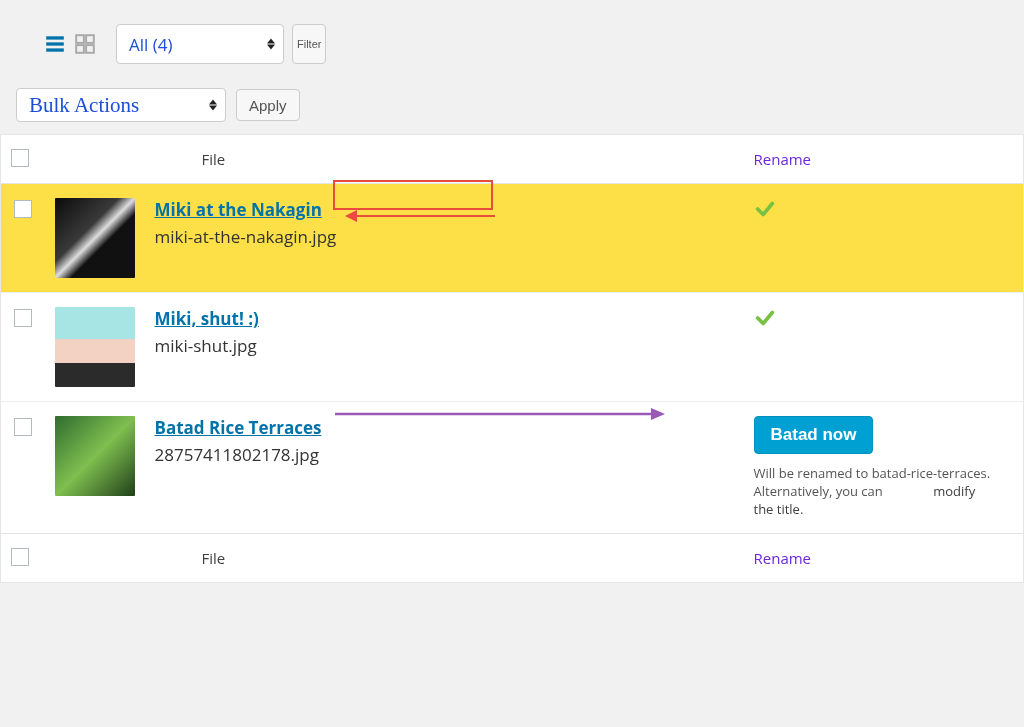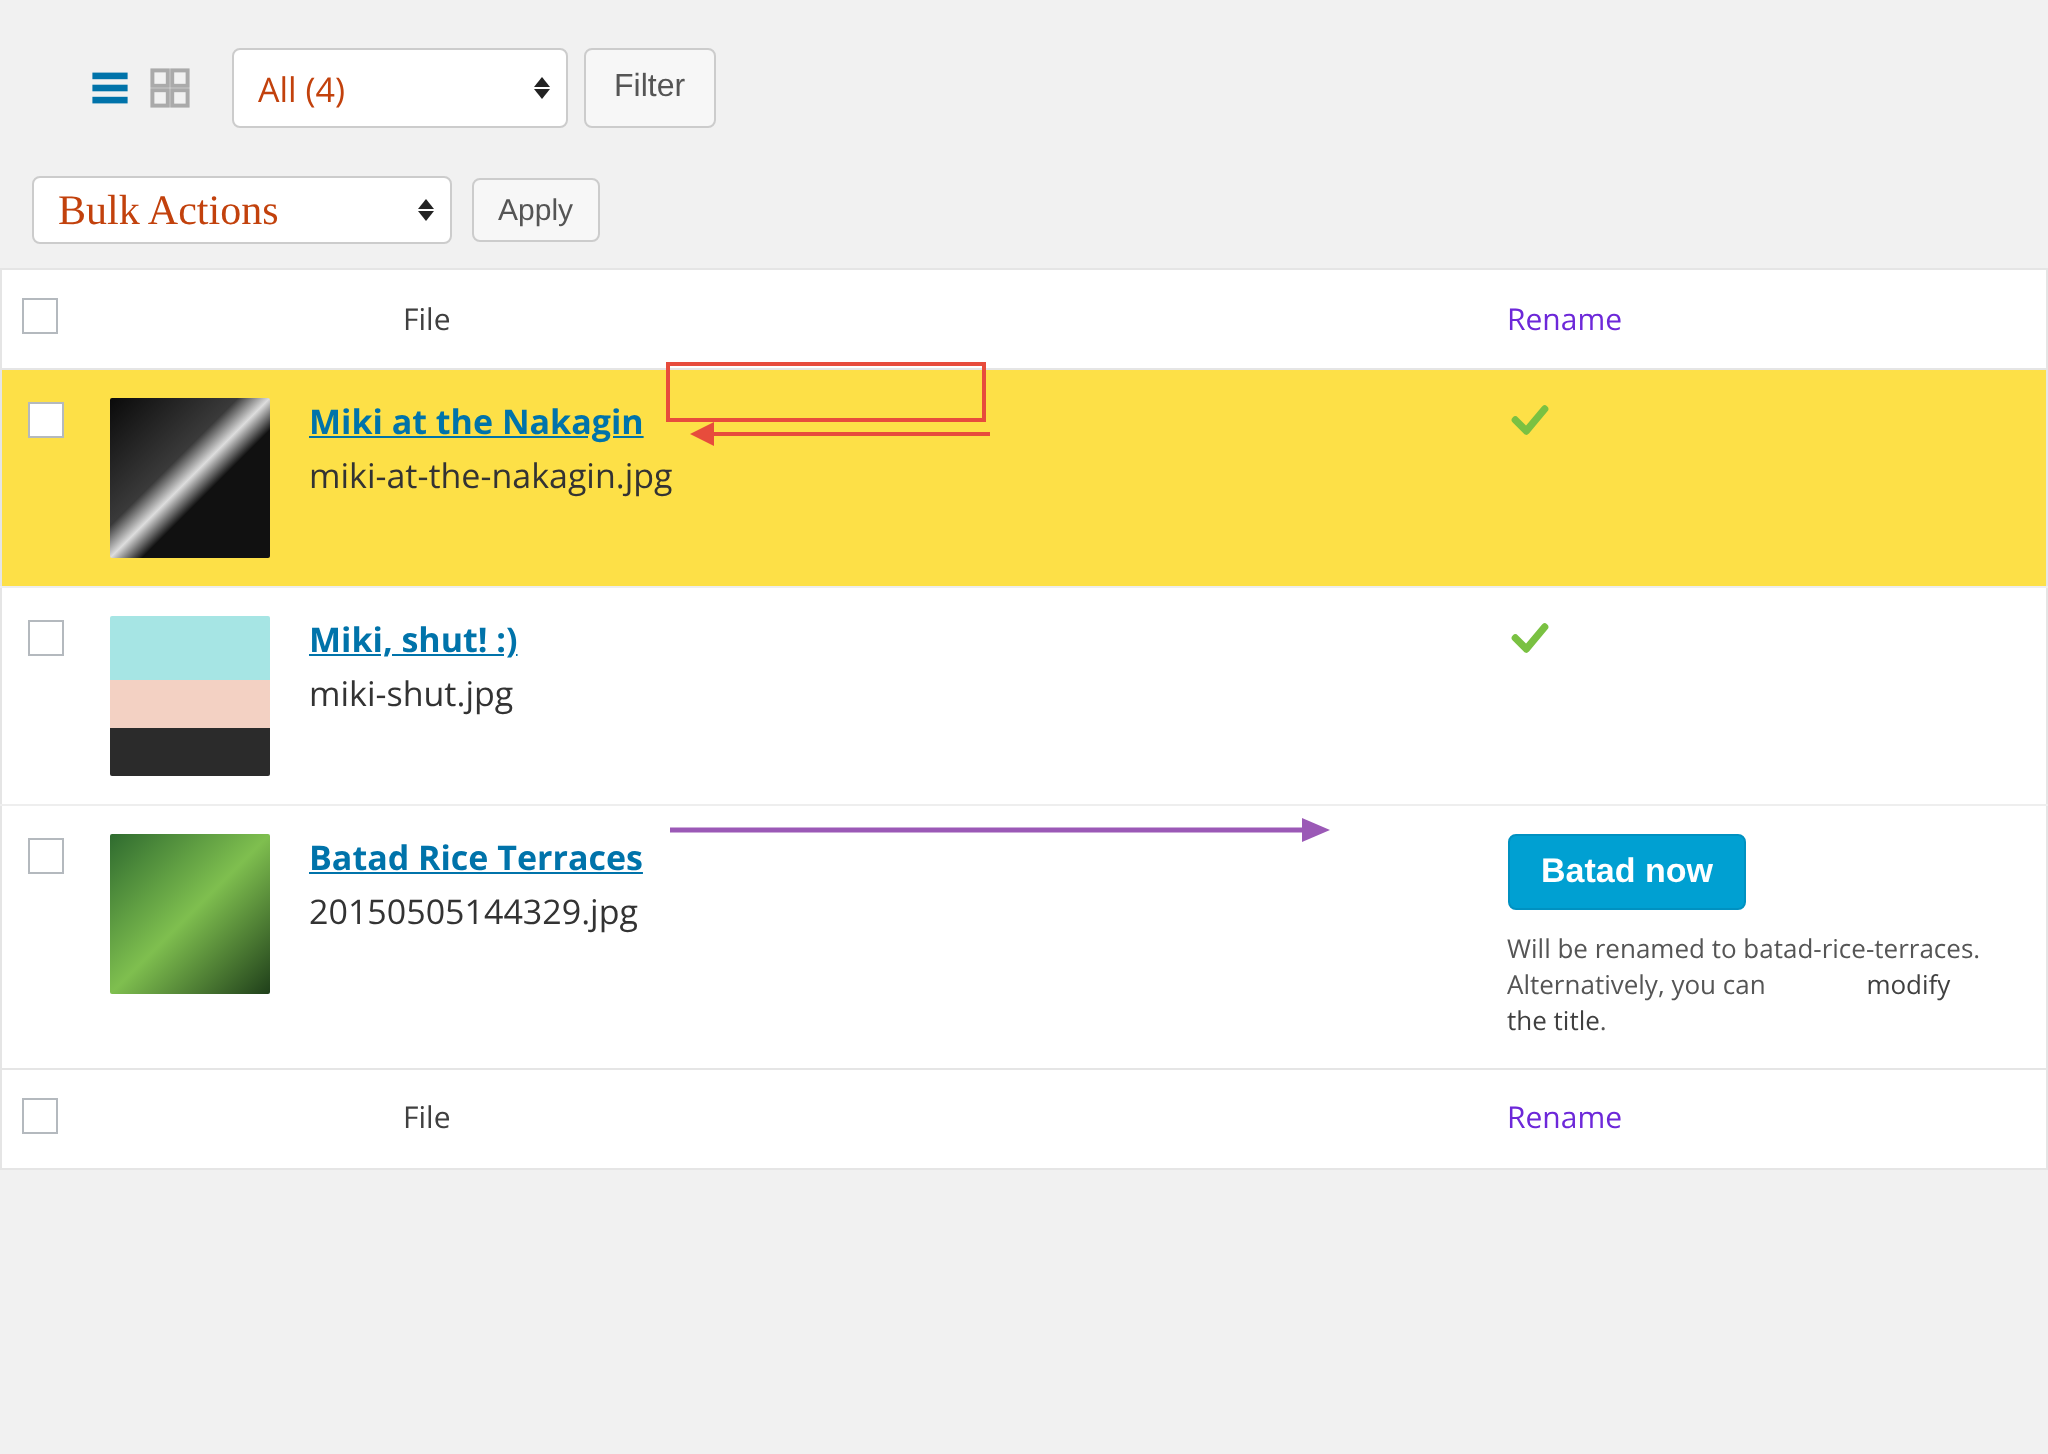--- a/index.html
+++ b/index.html
@@ -32,21 +32,21 @@
   .select-like {
     position: relative;
     background: #fff;
     border: 1px solid #ccc;
     border-radius: 4px;
     height: 40px;
     display: flex;
     align-items: center;
     padding: 0 30px 0 12px;
     font-size: 17px;
-    color: #c2410c;
+    color: #1d4ed8;
     cursor: pointer;
   }
   .select-arrows {
     position: absolute;
     right: 8px;
     top: 50%;
     transform: translateY(-50%);
     display: flex;
     flex-direction: column;
     gap: 1px;
@@ -56,22 +56,22 @@
     border-left: 4px solid transparent;
     border-right: 4px solid transparent;
   }
   .select-arrows .up { border-bottom: 5px solid #222; }
   .select-arrows .down { border-top: 5px solid #222; }
   .btn {
     background: #f7f7f7;
     border: 1px solid #ccc;
     border-radius: 4px;
     height: 40px;
-    padding: 0 14px;
-    font-size: 16px;
+    padding: 0 4px;
+    font-size: 11px;
     color: #555;
     cursor: pointer;
   }
   .btn-small {
     height: 32px;
     font-size: 15px;
     padding: 0 12px;
   }
   .bulk-row {
     display: flex;
@@ -258,21 +258,21 @@
             </svg>
 </span></td>
       </tr>
       <tr class="">
         <td class="cb-col"><span class="checkbox"></span></td>
         <td class="thumb-col">
           <span class="thumb batad"></span>
         </td>
         <td class="file-col rel">
     <a href="#" class="title">Batad Rice Terraces</a><br>
-    <span class="filename">20150505144329.jpg</span>
+    <span class="filename">28757411802178.jpg</span>
     
       <span class="annot" style="left:190px; top:4px;">
         <svg width="330" height="16">
               <line x1="0" y1="8" x2="318" y2="8" stroke="#9b59b6" stroke-width="2.5"></line>
               <polygon points="330,8 316,2 316,14" fill="#9b59b6"></polygon>
             </svg>
       </span></td>
         <td class="rename-col">
       <button class="rename-btn">Batad now</button>
       <div class="rename-note">Will be renamed to batad-rice-terraces. Alternatively, you can <a href="#" class="link">modify the title</a>.</div></td>

